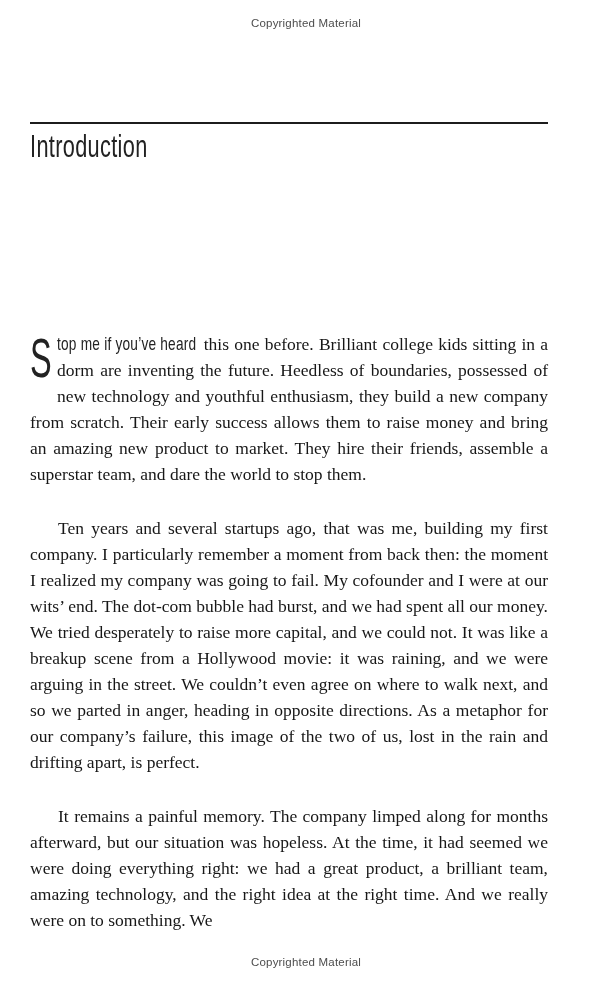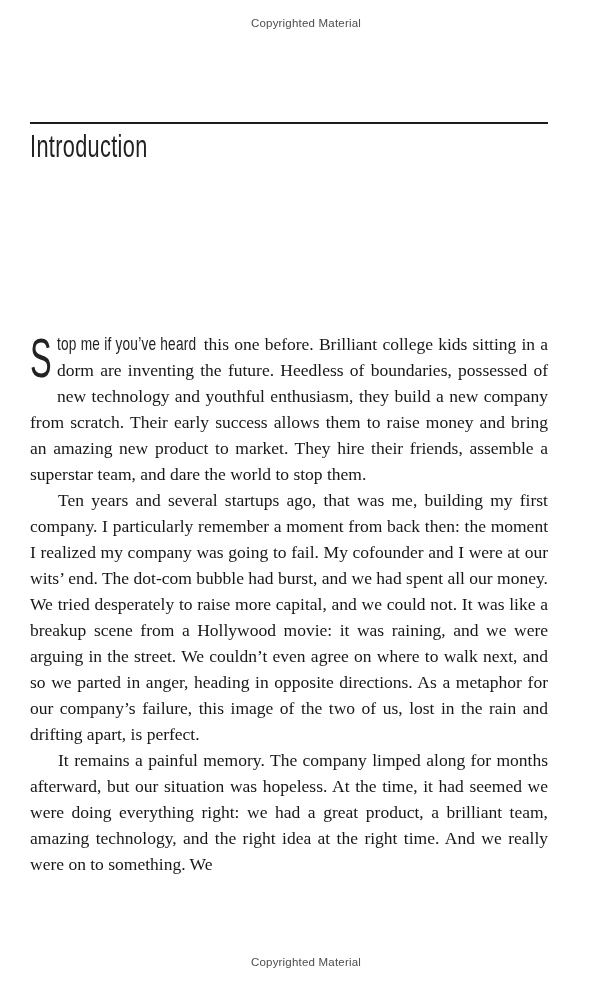--- a/index.html
+++ b/index.html
@@ -59,20 +59,21 @@
     font-size: 17.5px;
     line-height: 26px;
     text-align: justify;
     color: #171717;
   }
   .body-text p {
     margin: 0;
   }
   .body-text p.indent {
     text-indent: 28px;
+    margin-top: 28px;
   }
 
   .dropcap {
     float: left;
     width: 23px;
     height: 50px;
     margin: 3px 4px 0 0;
     font-family: "Liberation Sans", sans-serif;
     font-size: 56px;
     line-height: 48px;

